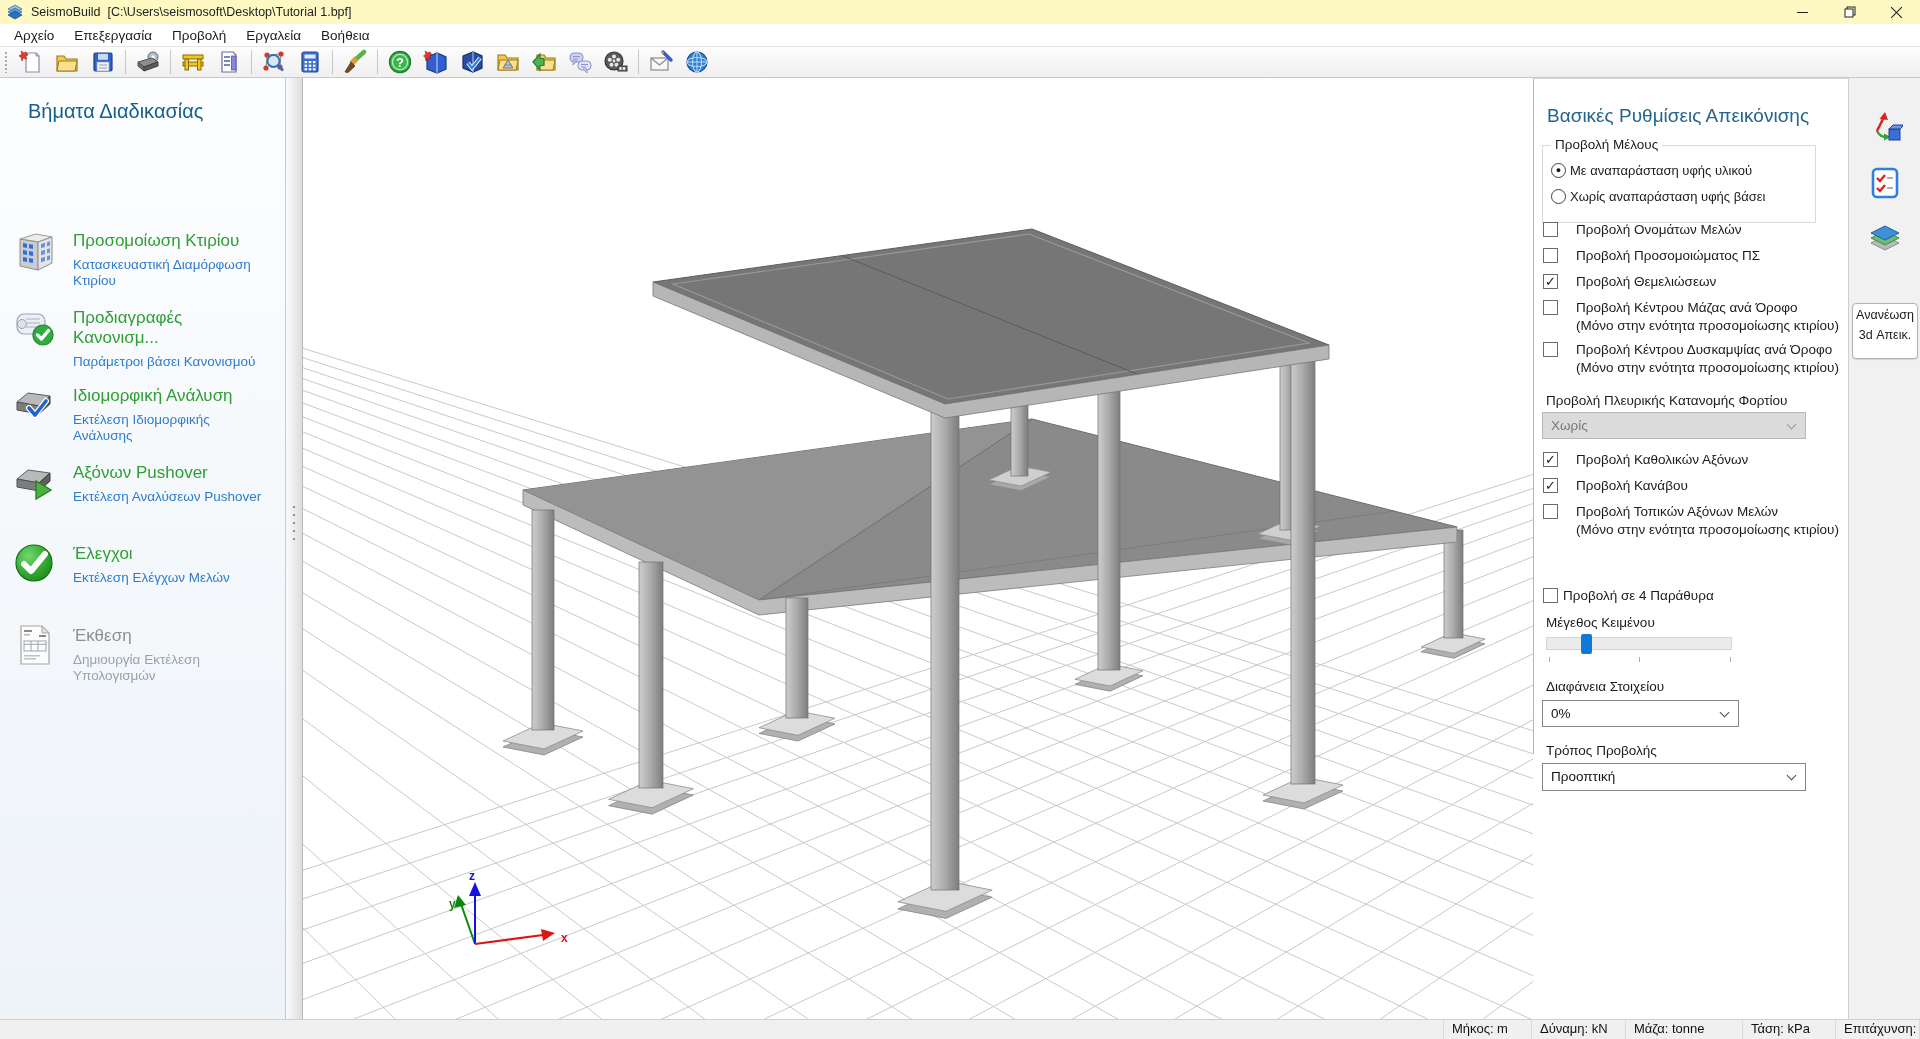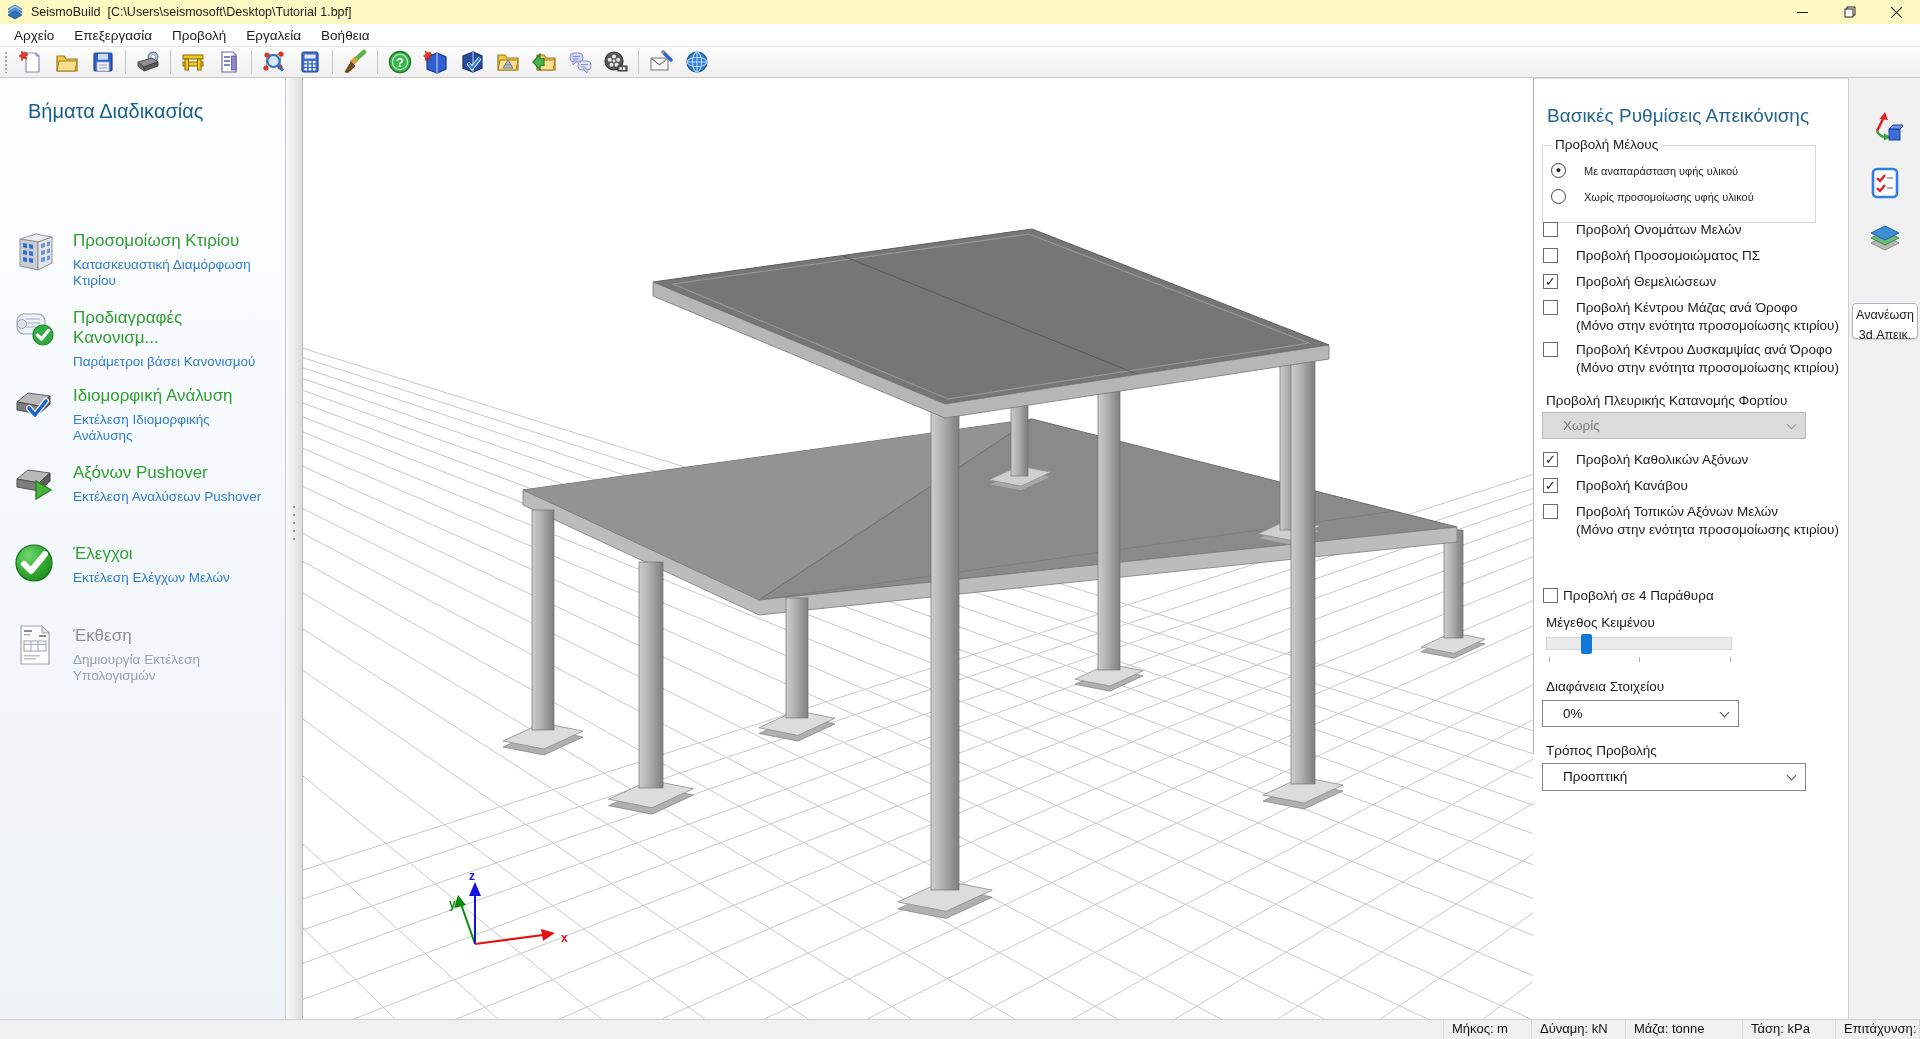--- a/index.html
+++ b/index.html
@@ -51,42 +51,42 @@
 
   
   #panel{position:absolute;left:1533px;top:78px;width:315px;height:676px;background:#fff;
     border-left:1px solid #b6b6b6;border-top:1px solid #d8d8d8;}
   #panel-title{position:absolute;left:13px;top:26px;font-size:19px;color:#23658f;}
   #member-group{position:absolute;left:8px;top:66px;width:274px;height:78px;border:1px solid #d9d9d9;}
   #member-group .legend{position:absolute;top:-9px;left:8px;background:#fff;padding:0 4px;font-size:13.5px;color:#1b1b1b;}
   .radio-row{position:absolute;left:8px;display:flex;align-items:center;}
   .radio{width:15px;height:15px;border:1px solid #3f3f3f;border-radius:50%;flex:none;
     font-size:9px;line-height:13px;text-align:center;color:#141414;background:#fff;}
-  .radio-label{margin-left:18px;font-size:11px;color:#1b1b1b;}
+  .radio-label{margin-left:4px;font-size:13px;color:#1b1b1b;}
   .cbrow{position:absolute;left:9px;display:flex;align-items:flex-start;}
   .cb{width:15px;height:15px;border:1px solid #6a6a6a;background:#fff;flex:none;margin-top:1px;
     font-size:13px;line-height:14px;text-align:center;color:#191919;font-weight:bold;}
   .cbl{margin-left:18px;font-size:13.5px;color:#1b1b1b;line-height:18px;}
   .cbrow.tight .cbl{margin-left:5px;}
   .note{display:block;}
   .plabel{position:absolute;left:12px;font-size:13.5px;color:#1b1b1b;}
   .dd{position:absolute;border:1px solid #868686;background:#fff;font-size:13.5px;color:#141414;
-      line-height:25px;padding-left:20px;}
+      line-height:25px;padding-left:8px;}
   .dd .chev{position:absolute;right:10px;top:8px;width:7px;height:7px;
       border-right:1.6px solid #4d4d4d;border-bottom:1.6px solid #4d4d4d;transform:rotate(45deg);}
   .dd.disabled{background:#dbdbdb;color:#787878;border-color:#b9b9b9;}
   .dd.disabled .chev{border-color:#9a9a9a;}
   #slider{position:absolute;left:12px;top:558px;width:186px;height:13px;background:#ebebeb;border:1px solid #d4d4d4;}
   #slider-handle{position:absolute;left:34px;top:-4px;width:11px;height:20px;background:#1079d8;border-radius:2px;}
   .tick{position:absolute;top:578px;width:1px;height:5px;background:#aeaeae;}
 
   
   #strip{position:absolute;left:1848px;top:78px;width:72px;height:941px;background:#f1f1f1;border-left:1px solid #cfcfcf;}
   .strip-btn{position:absolute;left:17px;width:38px;height:38px;display:flex;align-items:center;justify-content:center;border-radius:3px;}
-  #refresh-btn{position:absolute;left:3px;top:225px;width:66px;height:36px;background:#fff;
+  #refresh-btn{position:absolute;left:3px;top:225px;width:66px;height:56px;background:#fff;
     border:1px solid #aeb4bb;border-radius:4px;font-size:12.5px;color:#1b1b1b;text-align:center;line-height:20px;padding-top:1px;
     box-shadow:0 1px 1px rgba(0,0,0,.12);}
 
   
   #statusbar{position:absolute;left:0;top:1019px;width:1920px;height:28px;background:#f0f0f0;
     border-top:1px solid #cfcfcf;display:flex;font-size:13px;color:#111;}
   .status-fill{flex:1;border-right:1px solid #dadada;}
   .status-seg{border-right:1px solid #dadada;padding:1px 0 0 8px;flex:none;}
 </style>
 </head>
@@ -573,21 +573,21 @@
     <div id="panel-title">Βασικές Ρυθμίσεις Απεικόνισης</div>
 
     <fieldset id="member-group" style="margin:0;padding:0;">
       <span class="legend">Προβολή Μέλους</span>
       <div class="radio-row" style="top:17px">
         <span class="radio">●</span>
         <span class="radio-label">Με αναπαράσταση υφής υλικού</span>
       </div>
       <div class="radio-row" style="top:43px">
         <span class="radio"></span>
-        <span class="radio-label">Χωρίς προσομοίωσης υφής υλικού</span>
+        <span class="radio-label">Χωρίς αναπαράσταση υφής βάσει</span>
       </div>
     </fieldset>
 
     <div class="cbrow" style="top:142px">
       <span class="cb"></span>
       <span class="cbl">Προβολή Ονομάτων Μελών</span>
     </div>
     <div class="cbrow" style="top:168px">
       <span class="cb"></span>
       <span class="cbl">Προβολή Προσομοιώματος ΠΣ</span>

